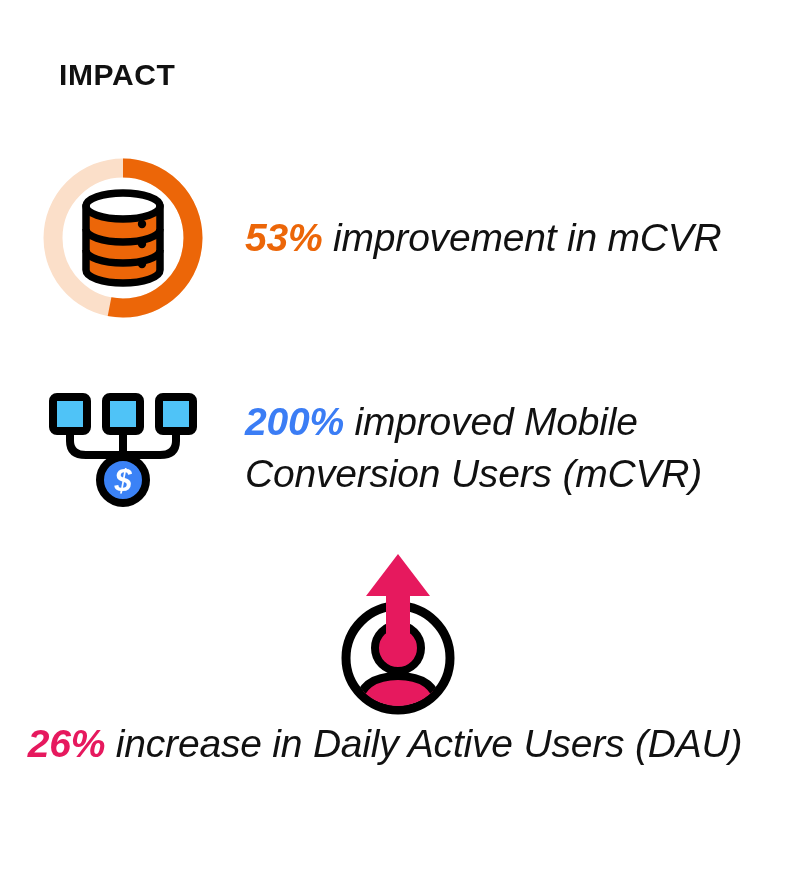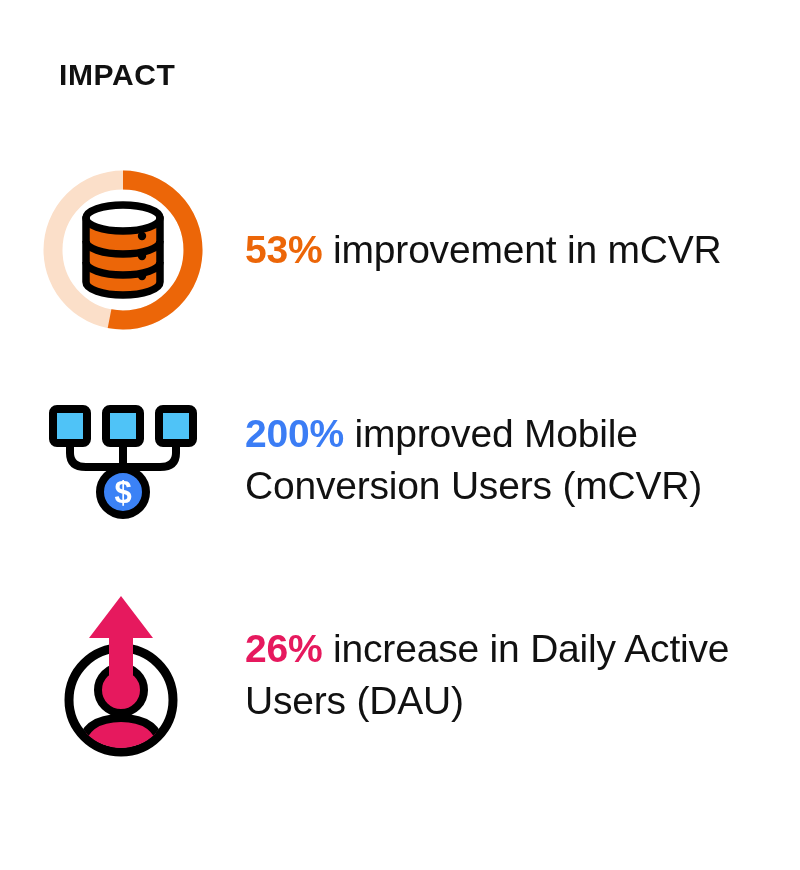--- a/index.html
+++ b/index.html
@@ -32,33 +32,34 @@
     font-size: 30px;
     font-weight: bold;
     letter-spacing: 0.6px;
     color: #111111;
     line-height: 1;
   }
 
   .rows {
     position: absolute;
     left: 0;
-    top: 140px;
+    top: 128px;
     width: 800px;
+    font-style: italic;
   }
 
   .impact-row {
     display: flex;
     align-items: center;
     width: 800px;
   }
 
   .row-0 { height: 220px; }
   .row-1 { height: 200px; }
-  .row-2 { height: 230px; }
+  .row-2 { height: 230px; flex-direction: column; }
 
   .icon-cell {
     width: 245px;
     min-width: 245px;
     display: flex;
     align-items: center;
     justify-content: center;
   }
 
   .text-cell {

